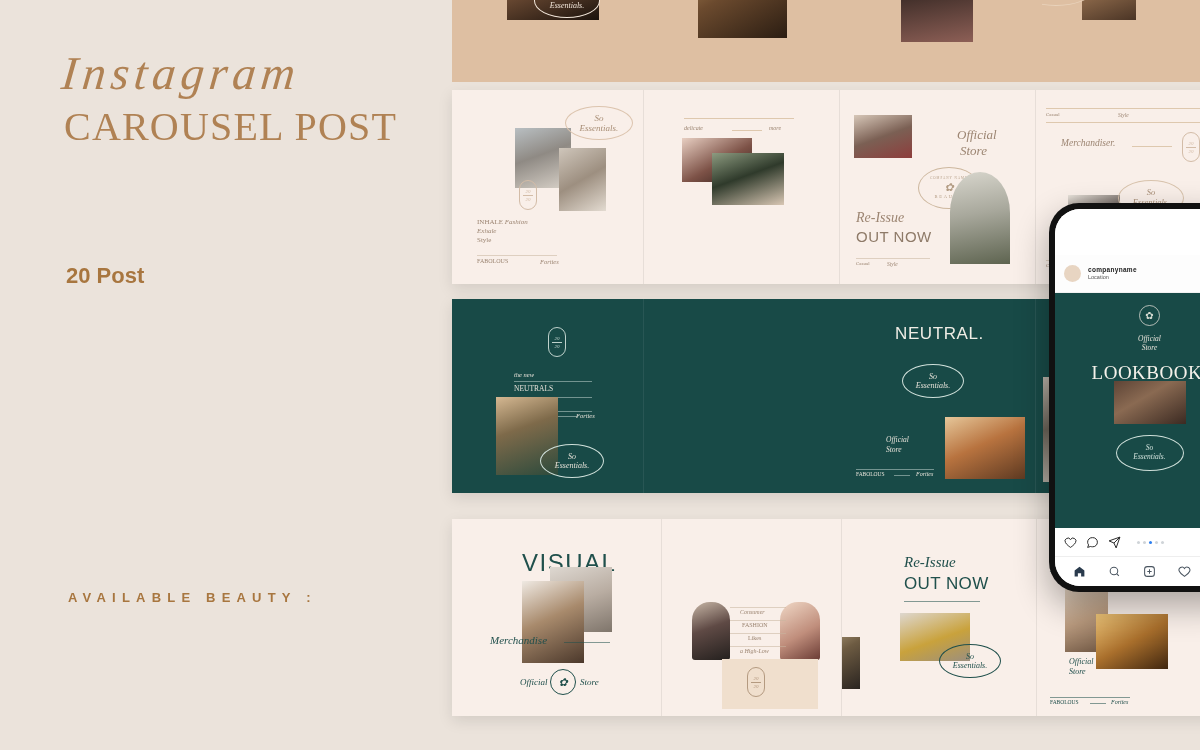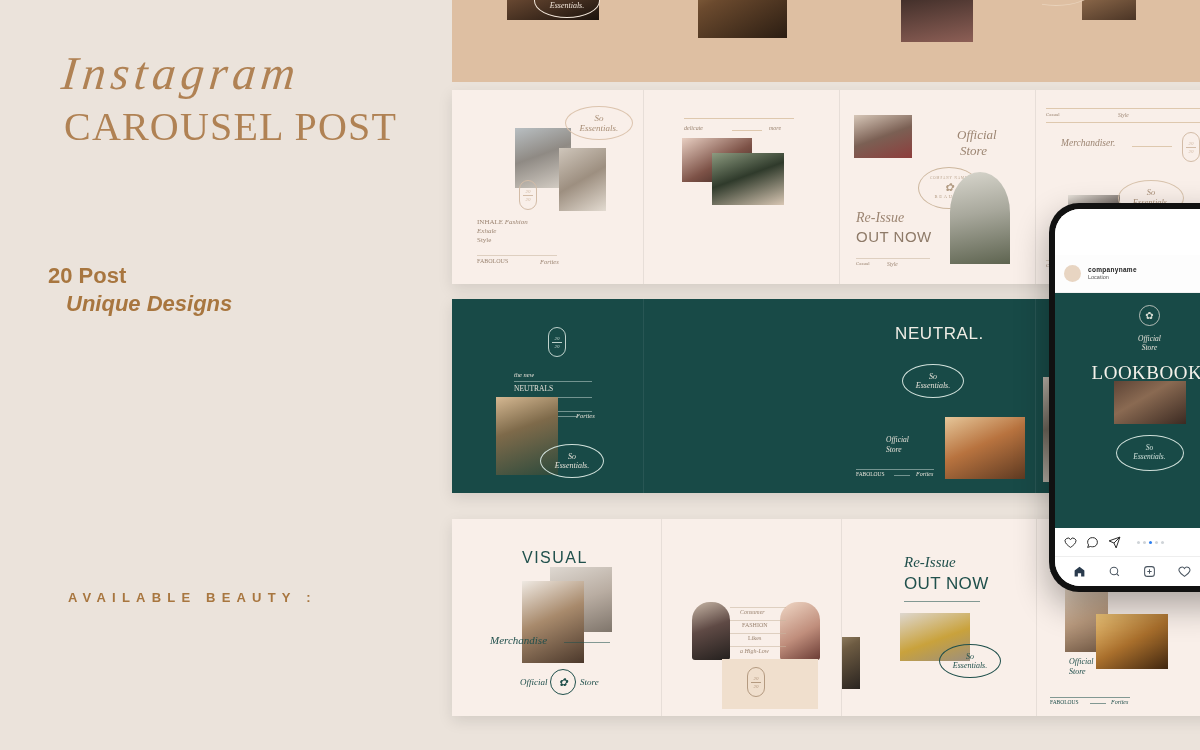--- a/index.html
+++ b/index.html
@@ -29,21 +29,21 @@
     font-size:40px; letter-spacing:1.2px;
     color:#B08254; white-space:nowrap;
   }
   .template-title {
     position:absolute; left:66px; top:155px;
     font-family:"Liberation Serif", serif;
     font-style:italic; font-size:31px;
     color:#B08254;
   }
   .post-count {
-    position:absolute; left:48px; top:263px;
+    position:absolute; left:66px; top:263px;
     font-size:22px; font-weight:bold; color:#A8763F;
   }
   .post-unique {
     position:absolute; left:66px; top:291px;
     font-size:22px; font-weight:bold; font-style:italic; color:#A8763F;
   }
   #feature-list {
     position:absolute; left:66px; top:389px;
     font-family:"Liberation Serif", serif;
     font-size:17px; line-height:1.32; color:#B08254;
@@ -161,21 +161,20 @@
   #ig-ellipse span { font-size:7.5px; }
 </style>
 </head>
 <body>
 
 <div id="left-panel">
   <div class="script-title">Instagram</div>
   <div class="serif-title">CAROUSEL POST</div>
 
   <div class="post-count">20 Post</div>
-  <div class="post-unique">Unique Designs</div>
 
 
   <div class="avail-label">AVAILABLE BEAUTY :</div>
 </div>
 
 <div id="stage">
 
   <div class="row" id="row-top">
     <div class="slide tan" style="width:198px;height:90px">
       <div class="ph" style="left:55px;top:-62px;width:92px;height:90px;background:linear-gradient(160deg,#2a1c14,#6b4a33 55%,#1b120c)"></div>
@@ -328,21 +327,21 @@
         <span style="font-size:5px">20</span>
         <span class="bar"></span>
         <span style="font-size:5px">20</span>
       </div>
     </div>
   </div>
 
   <div class="row" id="row-four">
 
     <div class="slide cream" style="width:210px;height:197px">
-      <div class="thin-sans" style="position:absolute;left:70px;top:30px;font-size:16px;color:#20504C;letter-spacing:1.5px">VISUAL</div>
+      <div class="thin-sans" style="position:absolute;left:70px;top:30px;font-size:24px;color:#20504C;letter-spacing:1.5px">VISUAL</div>
       <div class="ph" style="left:98px;top:48px;width:62px;height:65px;background:linear-gradient(160deg,#ded8d1,#b9ada2 50%,#7f756b)"></div>
       <div class="ph" style="left:70px;top:62px;width:62px;height:82px;background:linear-gradient(155deg,#efe9e2,#a88a6c 45%,#4b382b)"></div>
       <div class="sc i slide-dark-txt" style="left:38px;top:115px;font-size:11px">Merchandise</div>
       <div class="hr" style="left:112px;top:123px;width:46px;color:#20504C"></div>
       <div class="sc i slide-dark-txt" style="left:68px;top:158px;font-size:9px">Official</div>
       <div class="ellipse" style="left:98px;top:150px;width:26px;height:26px;color:#20504C">
         <span style="font-size:11px;color:#20504C">✿</span>
       </div>
       <div class="sc i slide-dark-txt" style="left:128px;top:158px;font-size:9px">Store</div>
       <div class="divider" style="right:0"></div>

